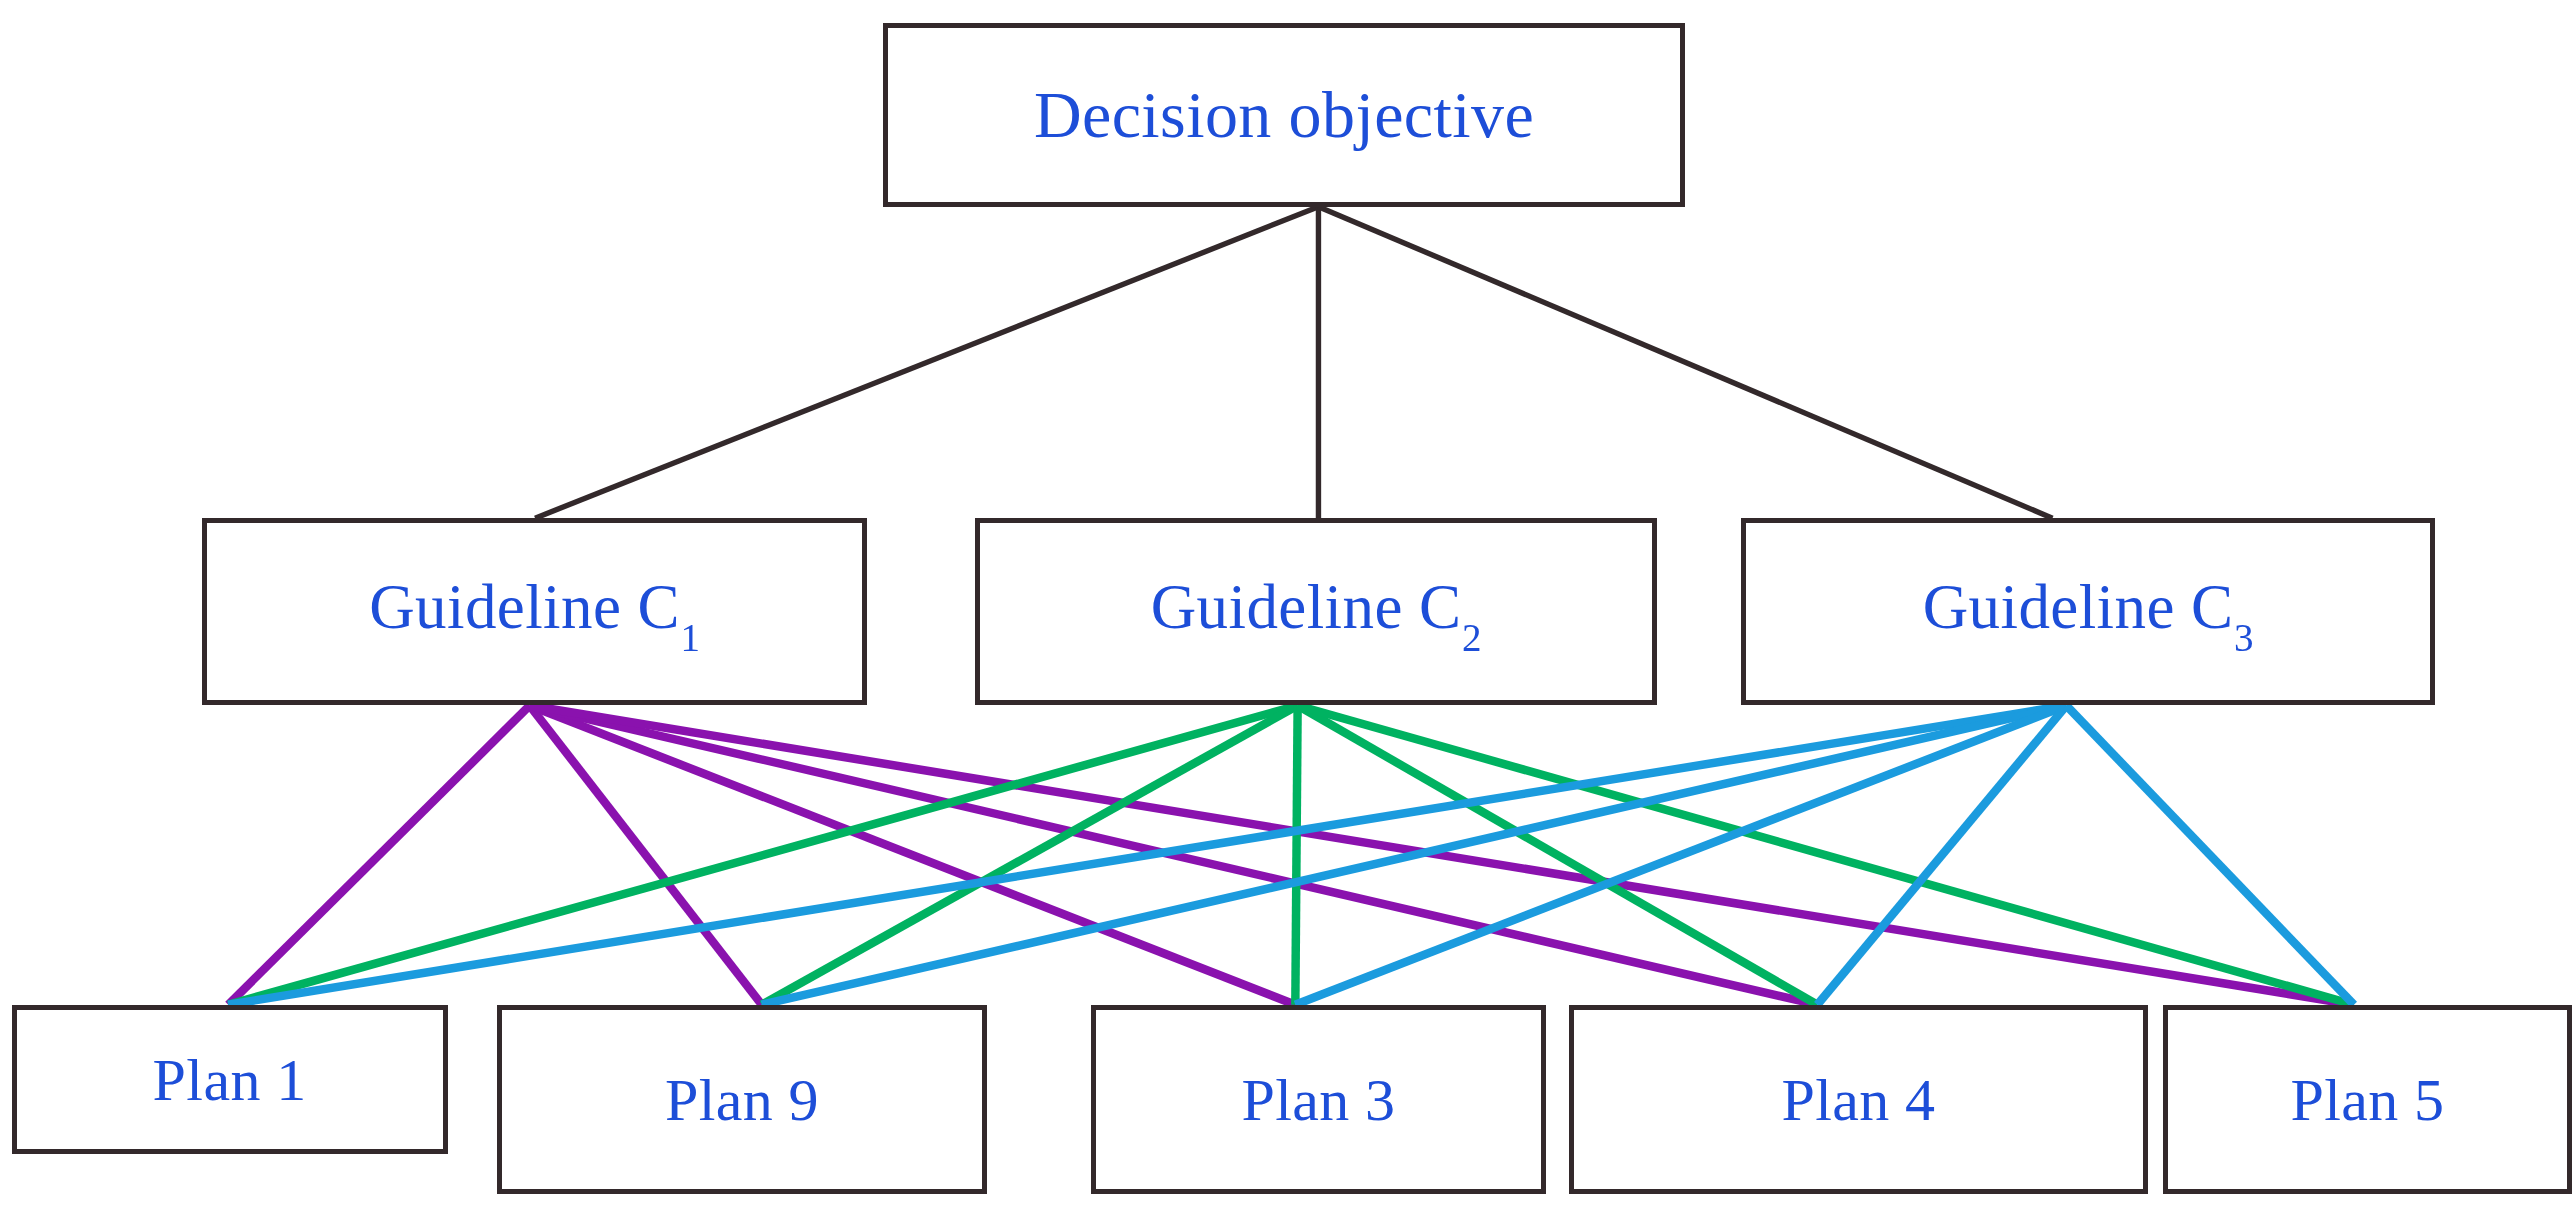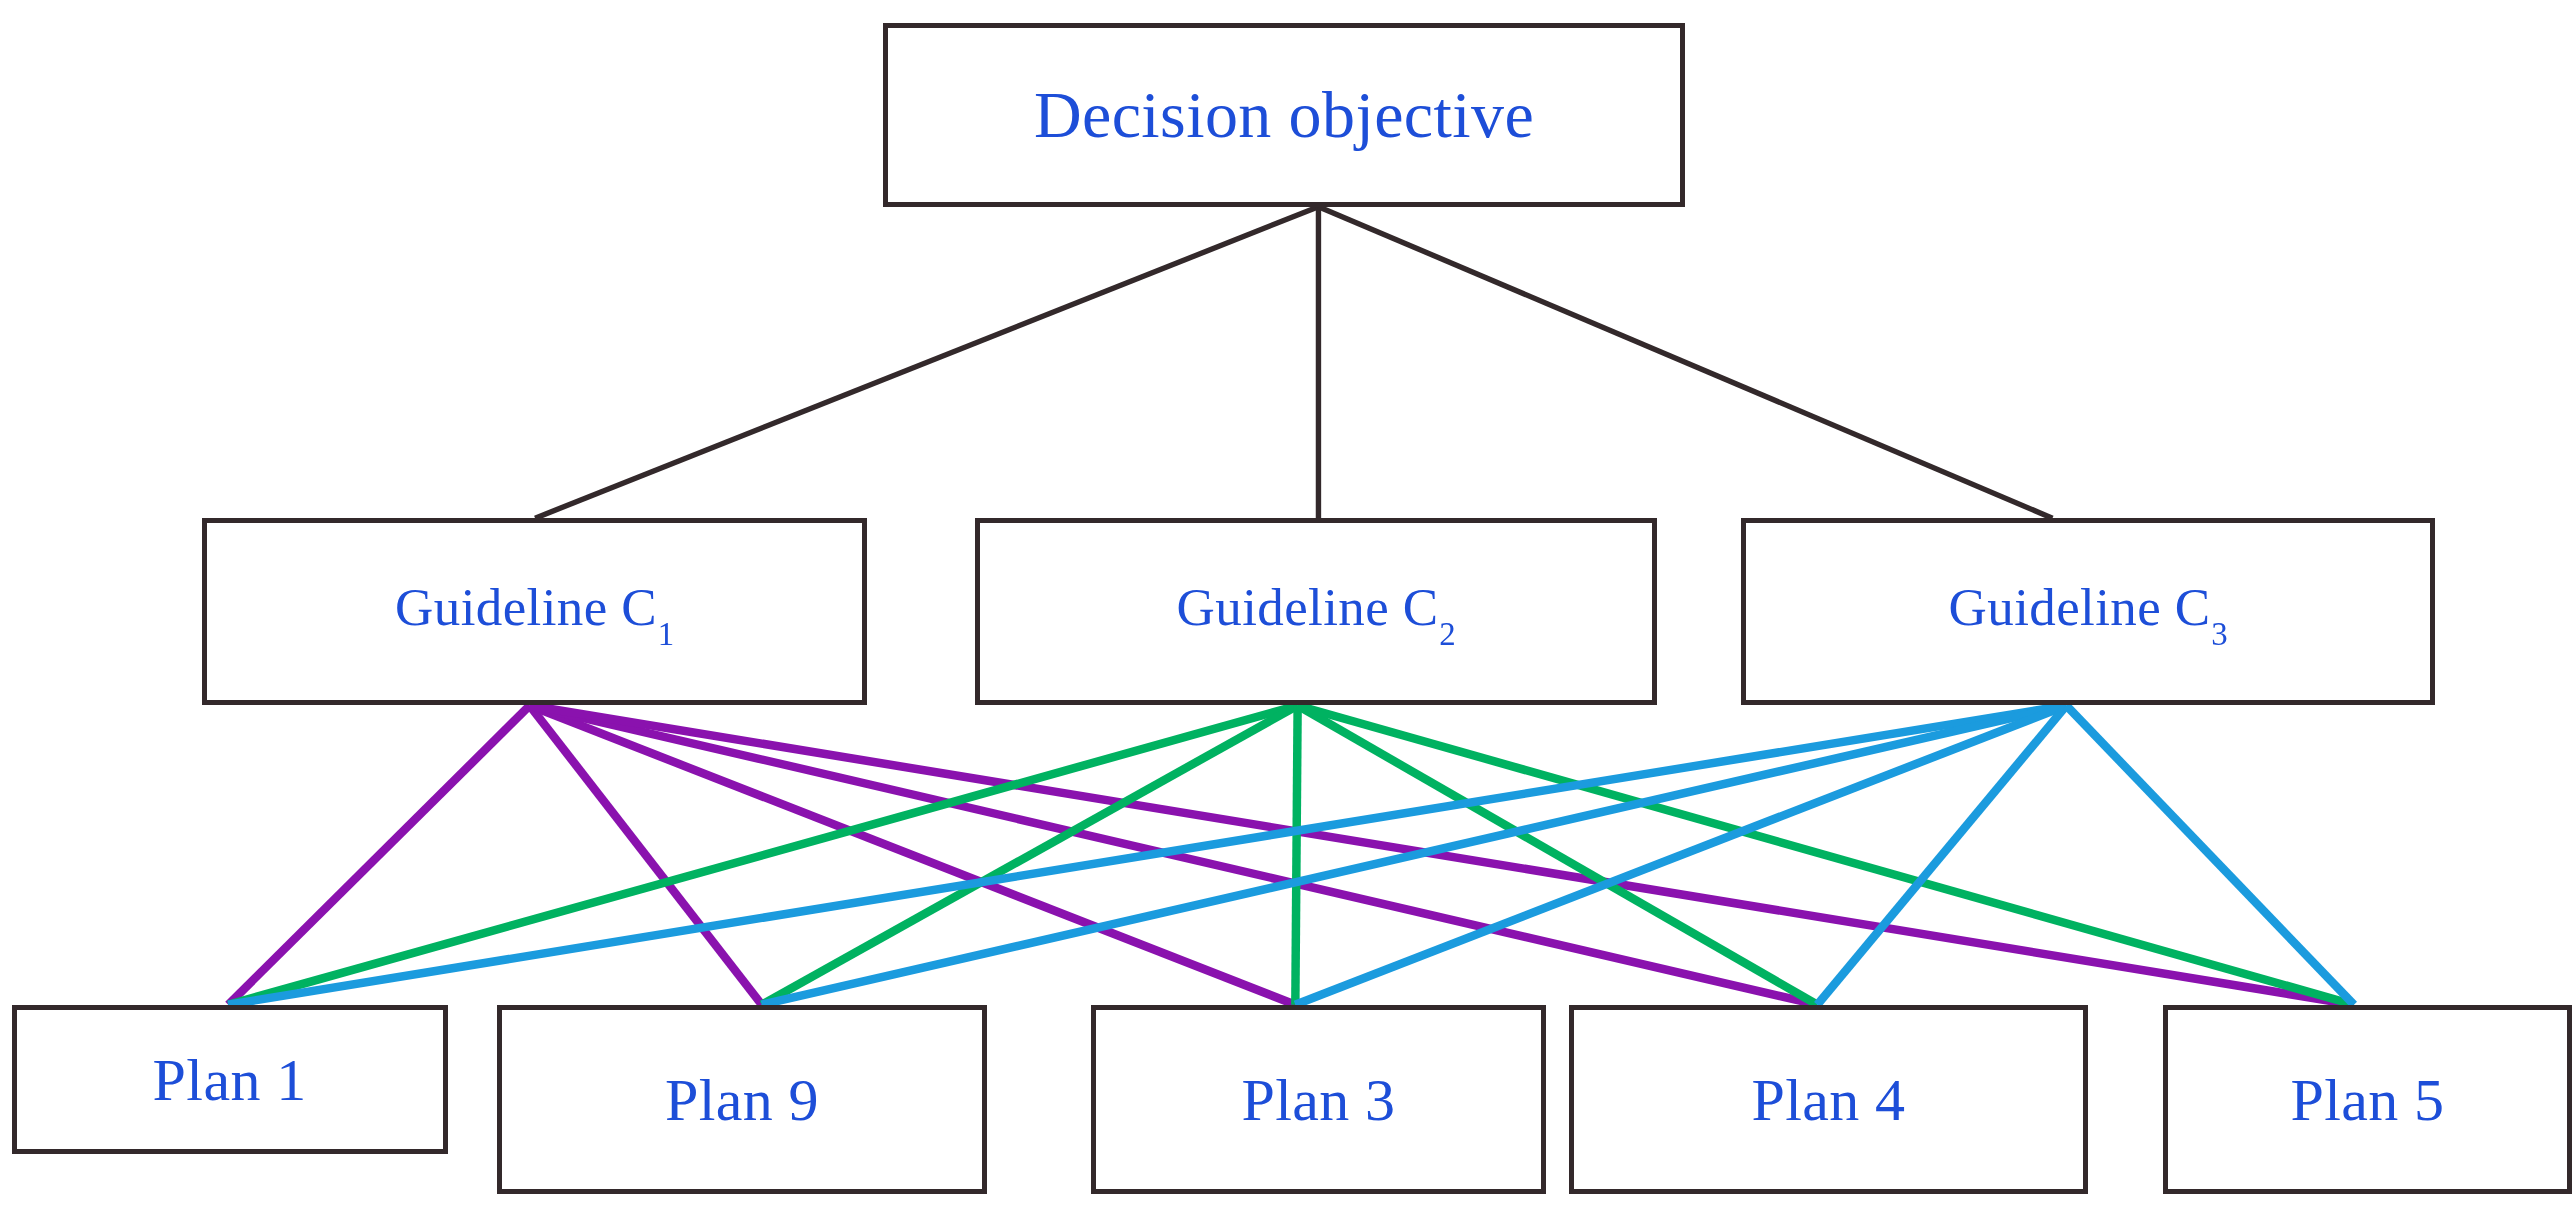--- a/index.html
+++ b/index.html
@@ -34,21 +34,21 @@
     z-index: 5;
   }
   .node-label {
     color: #1d4ed8;
     font-weight: 400;
     line-height: 1;
     white-space: nowrap;
     letter-spacing: 0.4px;
   }
   .lbl-objective { font-size: 66px; }
-  .lbl-guideline { font-size: 53px; }
+  .lbl-guideline { font-size: 63px; }
   .lbl-plan      { font-size: 60px; }
   .sub {
     font-size: 0.62em;
     vertical-align: sub;
     position: relative;
     top: 0.26em;
     left: 0.02em;
   }
 </style>
 </head>
@@ -93,21 +93,21 @@
 
   <div class="node" id="node-p1" style="left: 11.6px; top: 1005px; width: 436px; height: 149px;">
     <span class="node-label lbl-plan">Plan 1</span>
   </div>
   <div class="node" id="node-p2" style="left: 497px; top: 1005px; width: 490px; height: 189px;">
     <span class="node-label lbl-plan">Plan 9</span>
   </div>
   <div class="node" id="node-p3" style="left: 1091px; top: 1005px; width: 455px; height: 189px;">
     <span class="node-label lbl-plan">Plan 3</span>
   </div>
-  <div class="node" id="node-p4" style="left: 1569px; top: 1005px; width: 519px; height: 189px;">
+  <div class="node" id="node-p4" style="left: 1569px; top: 1005px; width: 579px; height: 189px;">
     <span class="node-label lbl-plan">Plan 4</span>
   </div>
   <div class="node" id="node-p5" style="left: 2163px; top: 1005px; width: 409px; height: 189px;">
     <span class="node-label lbl-plan">Plan 5</span>
   </div>
 
 </div>
 
 
 </body></html>

